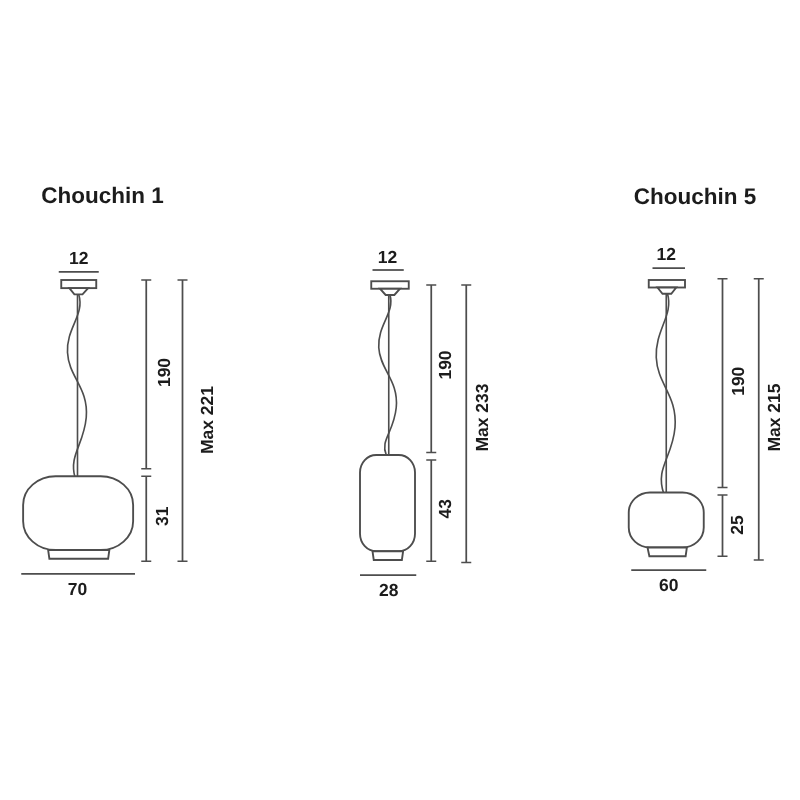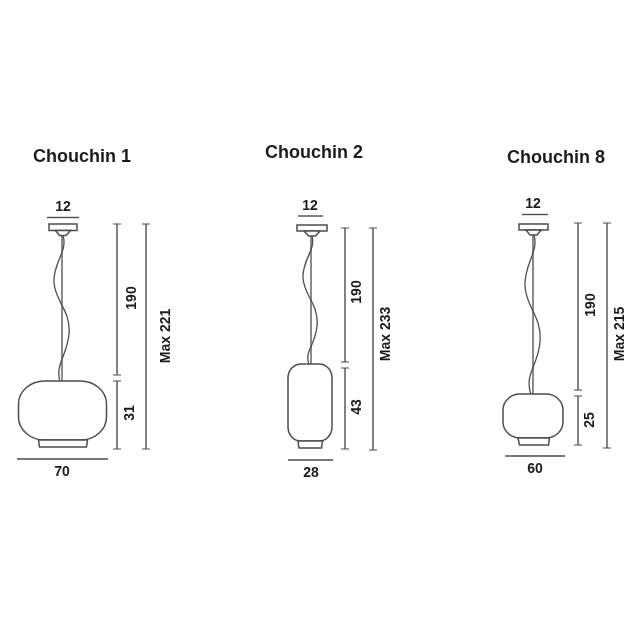--- a/index.html
+++ b/index.html
@@ -99,27 +99,26 @@
     </g>
   </svg>
 
   <div class="fig-title" style="left:33px; top:146px">Chouchin 1</div>
   <div class="lbl" style="left:63px; top:206px">12</div>
   <div class="lbl lbl-v" style="left:131px; top:298px">190</div>
   <div class="lbl lbl-v" style="left:165px; top:336px">Max 221</div>
   <div class="lbl lbl-v" style="left:129px; top:413px">31</div>
   <div class="lbl" style="left:62px; top:471px">70</div>
 
-  <div class="fig-title" style="left:265px; top:142px">Chouchin 2</div>
   <div class="lbl" style="left:310px; top:205px">12</div>
   <div class="lbl lbl-v" style="left:356px; top:292px">190</div>
   <div class="lbl lbl-v" style="left:385px; top:334px">Max 233</div>
   <div class="lbl lbl-v" style="left:356px; top:407px">43</div>
   <div class="lbl" style="left:311px; top:472px">28</div>
 
-  <div class="fig-title" style="left:507px; top:147px">Chouchin 8</div>
+  <div class="fig-title" style="left:507px; top:147px">Chouchin 5</div>
   <div class="lbl" style="left:533px; top:203px">12</div>
   <div class="lbl lbl-v" style="left:590px; top:305px">190</div>
   <div class="lbl lbl-v" style="left:619px; top:334px">Max 215</div>
   <div class="lbl lbl-v" style="left:589px; top:420px">25</div>
   <div class="lbl" style="left:535px; top:468px">60</div>
 
 </div>
 
 </body></html>

